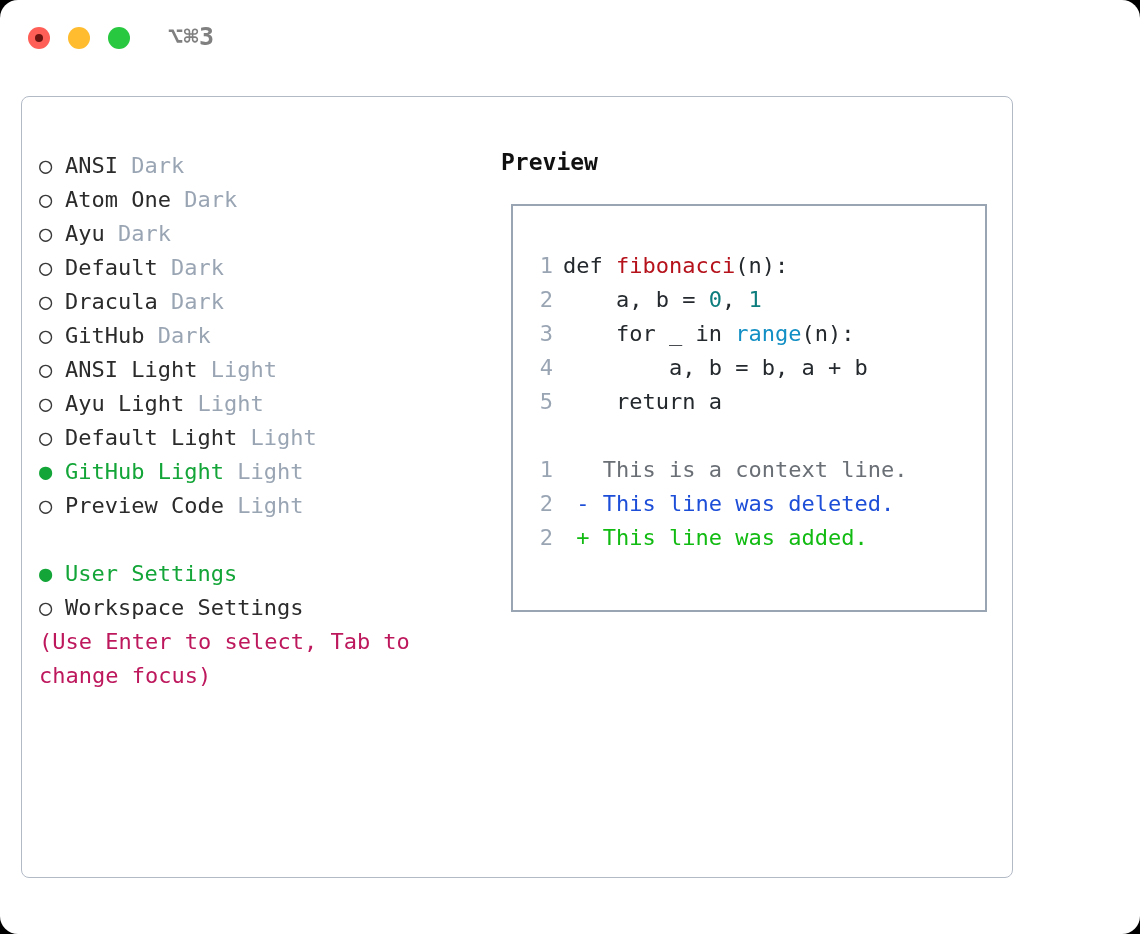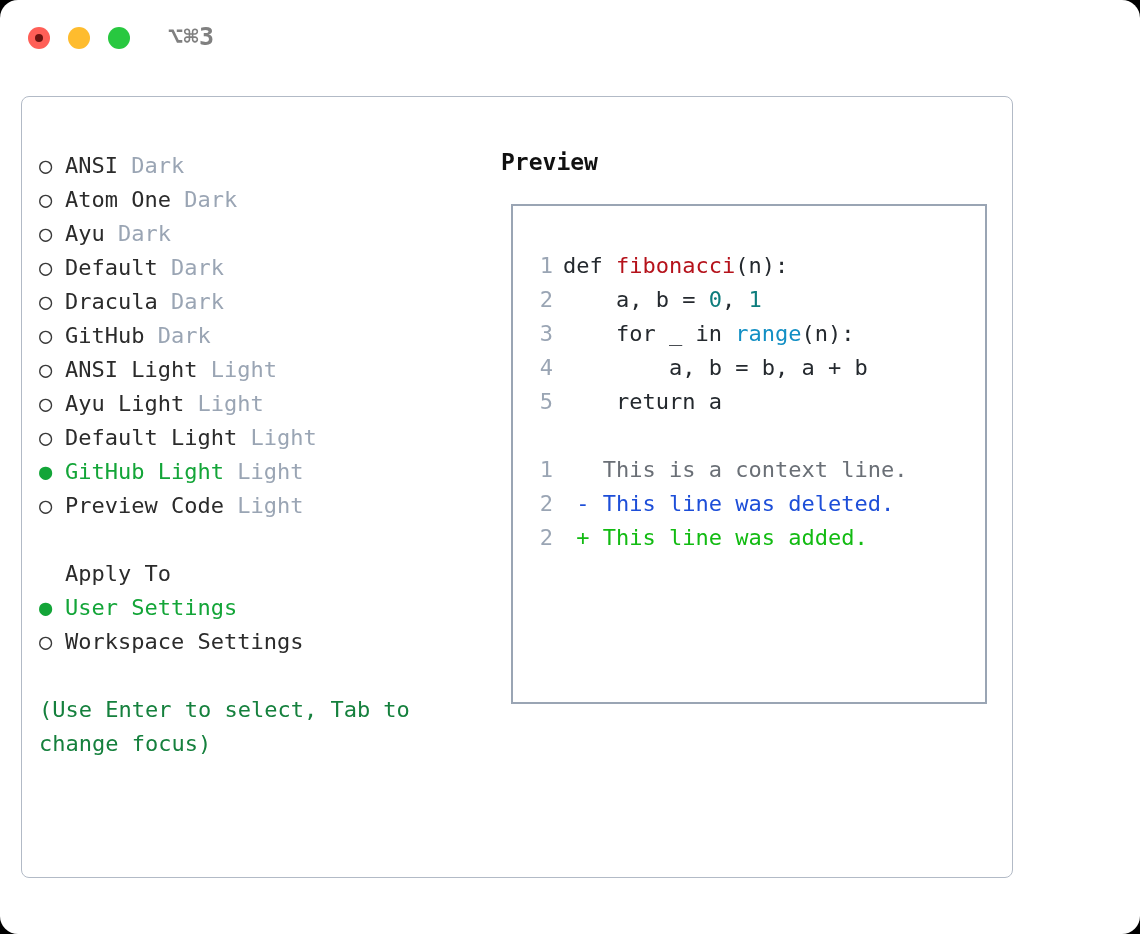--- a/index.html
+++ b/index.html
@@ -108,44 +108,43 @@
   #apply-to-label {
     height: 34px;
     line-height: 34px;
     font-size: 22px;
     color: #2b2b2b;
     padding-left: 26px;
     white-space: pre;
   }
 
   #hint {
-    margin-top: 34px;
-    font-size: 22px;
-    line-height: 34px;
-    color: #15803d;
+    font-size: 22px;
+    line-height: 34px;
+    color: #be185d;
     width: 400px;
     white-space: pre-wrap;
   }
 
   
   #preview-title {
     position: absolute;
     left: 479px;
     top: 52px;
     font-size: 23px;
     font-weight: bold;
     color: #111111;
     white-space: pre;
   }
   #preview-box {
     position: absolute;
     left: 489px;
     top: 107px;
     width: 476px;
-    height: 500px;
+    height: 408px;
     border: 2px solid #9aa5b4;
     box-sizing: border-box;
     background: #ffffff;
   }
   #code {
     position: absolute;
     left: 18px;
     top: 43px;
     font-size: 22px;
     line-height: 34px;
@@ -193,21 +192,20 @@
           <div class="row"><span class="bullet">○</span><span class="label">GitHub</span><span class="tag"> Dark</span></div>
           <div class="row"><span class="bullet">○</span><span class="label">ANSI Light</span><span class="tag"> Light</span></div>
           <div class="row"><span class="bullet">○</span><span class="label">Ayu Light</span><span class="tag"> Light</span></div>
           <div class="row"><span class="bullet">○</span><span class="label">Default Light</span><span class="tag"> Light</span></div>
           <div class="row selected"><span class="bullet">●</span><span class="label">GitHub Light</span><span class="tag"> Light</span></div>
           <div class="row"><span class="bullet">○</span><span class="label">Preview Code</span><span class="tag"> Light</span></div>
         </div>
 
       <div class="spacer"></div>
 
-      <div id="apply-to-label">Apply To</div>
 
       <div id="apply-rows">
           <div class="row selected"><span class="bullet">●</span><span class="label">User Settings</span></div>
           <div class="row"><span class="bullet">○</span><span class="label">Workspace Settings</span></div>
         </div>
 
       <div id="hint">(Use Enter to select, Tab to change focus)</div>
     </div>
 
     <div id="preview-title">Preview</div>

